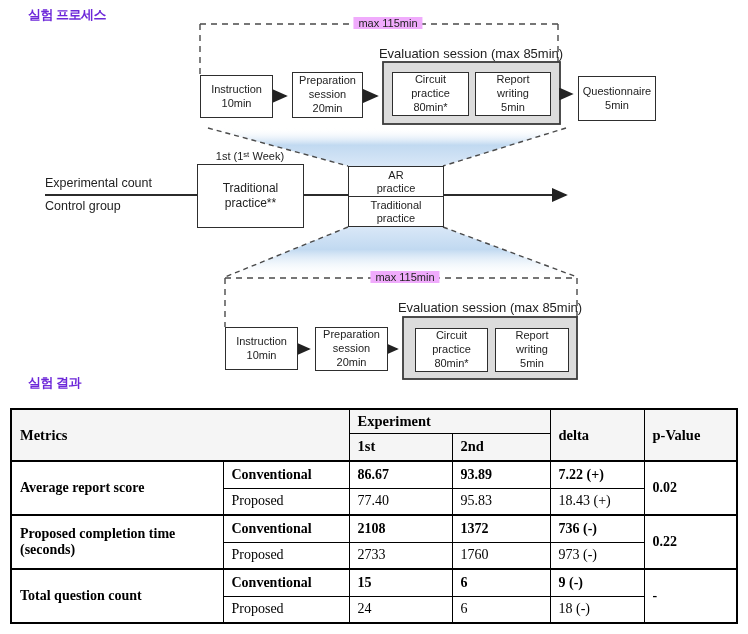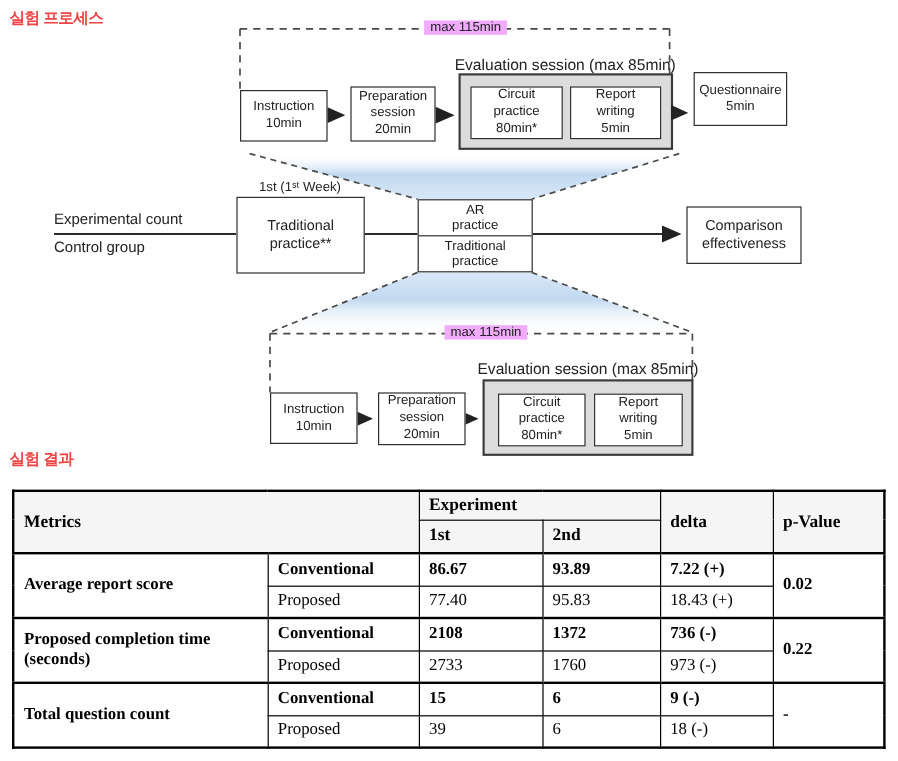--- a/index.html
+++ b/index.html
@@ -1,21 +1,21 @@
 <!DOCTYPE html>
 <html><head>
 <meta charset="utf-8">
 <style>
   html,body{margin:0;padding:0;background:#fff;}
   #canvas{
     position:relative;width:748px;height:634px;background:#fff;overflow:hidden;
     font-family:"Liberation Sans",sans-serif;color:#1c1c1c;
   }
   .abs{position:absolute;}
-  .heading{font-weight:bold;font-size:13px;letter-spacing:-0.5px;color:#ef4444;}
+  .heading{font-weight:bold;font-size:13px;letter-spacing:-0.5px;color:#6d28d9;margin-left:20px;}
   
   .dbox{
     position:absolute;box-sizing:border-box;background:#fff;border:1.6px solid #2e2e2e;
     display:flex;align-items:center;justify-content:center;text-align:center;
     font-size:11px;line-height:1.25;white-space:pre-line;color:#222;
   }
   .dbox.big{font-size:12px;}
   
   .split{position:absolute;box-sizing:border-box;background:#fff;border:1.6px solid #2e2e2e;display:flex;flex-direction:column;}
   .split .half{flex:1;display:flex;align-items:center;justify-content:center;text-align:center;
@@ -108,41 +108,39 @@
 10min</div>
   <div class="dbox" style="left:292px;top:72px;width:71px;height:46px;">Preparation
 session
 20min</div>
   <div class="dbox" style="left:392px;top:72px;width:77px;height:44px;">Circuit
 practice
 80min*</div>
   <div class="dbox" style="left:475px;top:72px;width:76px;height:44px;">Report
 writing
 5min</div>
-  <div class="dbox" style="left:578px;top:60px;width:78px;height:45px;">Questionnaire
+  <div class="dbox" style="left:578px;top:76px;width:78px;height:45px;">Questionnaire
 5min</div>
 
   <div class="grouplbl" style="left:45px;top:176px;">Experimental count</div>
   <div class="grouplbl" style="left:45px;top:199px;">Control group</div>
 
   <div class="lbl center" style="left:250px;top:150px;">1st (1ˢᵗ Week)</div>
   <div class="lbl center" style="left:395px;top:150px;margin-top:23px;">2nd (2ⁿᵈ Week)</div>
 
   <div class="dbox big" style="left:197px;top:164px;width:107px;height:64px;">Traditional
 practice**</div>
 
   <div class="split" style="left:348px;top:166px;width:96px;height:61px;">
     <div class="half top">AR
 practice</div>
     <div class="half">Traditional
 practice</div>
   </div>
 
-  <div class="dbox big" style="left:572px;top:172px;width:96px;height:48px;">Comparison
-effectiveness</div>
 
   <div class="lbl center onwhite" style="left:405px;top:271px;">max 115min</div>
   <div class="lbl center small" style="left:490px;top:300px;">Evaluation session (max 85min)</div>
 
   <div class="dbox" style="left:225px;top:327px;width:73px;height:43px;">Instruction
 10min</div>
   <div class="dbox" style="left:315px;top:327px;width:73px;height:44px;">Preparation
 session
 20min</div>
   <div class="dbox" style="left:415px;top:328px;width:73px;height:44px;">Circuit
@@ -208,20 +206,20 @@
     <tr class="brow">
       <td rowspan="2" class="grp">Total question count</td>
       <td class="grp">Conventional</td>
       <td class="grp">15</td>
       <td class="grp">6</td>
       <td class="grp">9 (-)</td>
       <td rowspan="2" class="grp">-</td>
     </tr>
     <tr class="brow">
       <td>Proposed</td>
-      <td>39</td>
+      <td>24</td>
       <td>6</td>
       <td>18 (-)</td>
     </tr>
   </tbody>
     </table>
 
 </div>
 
 </body></html>

